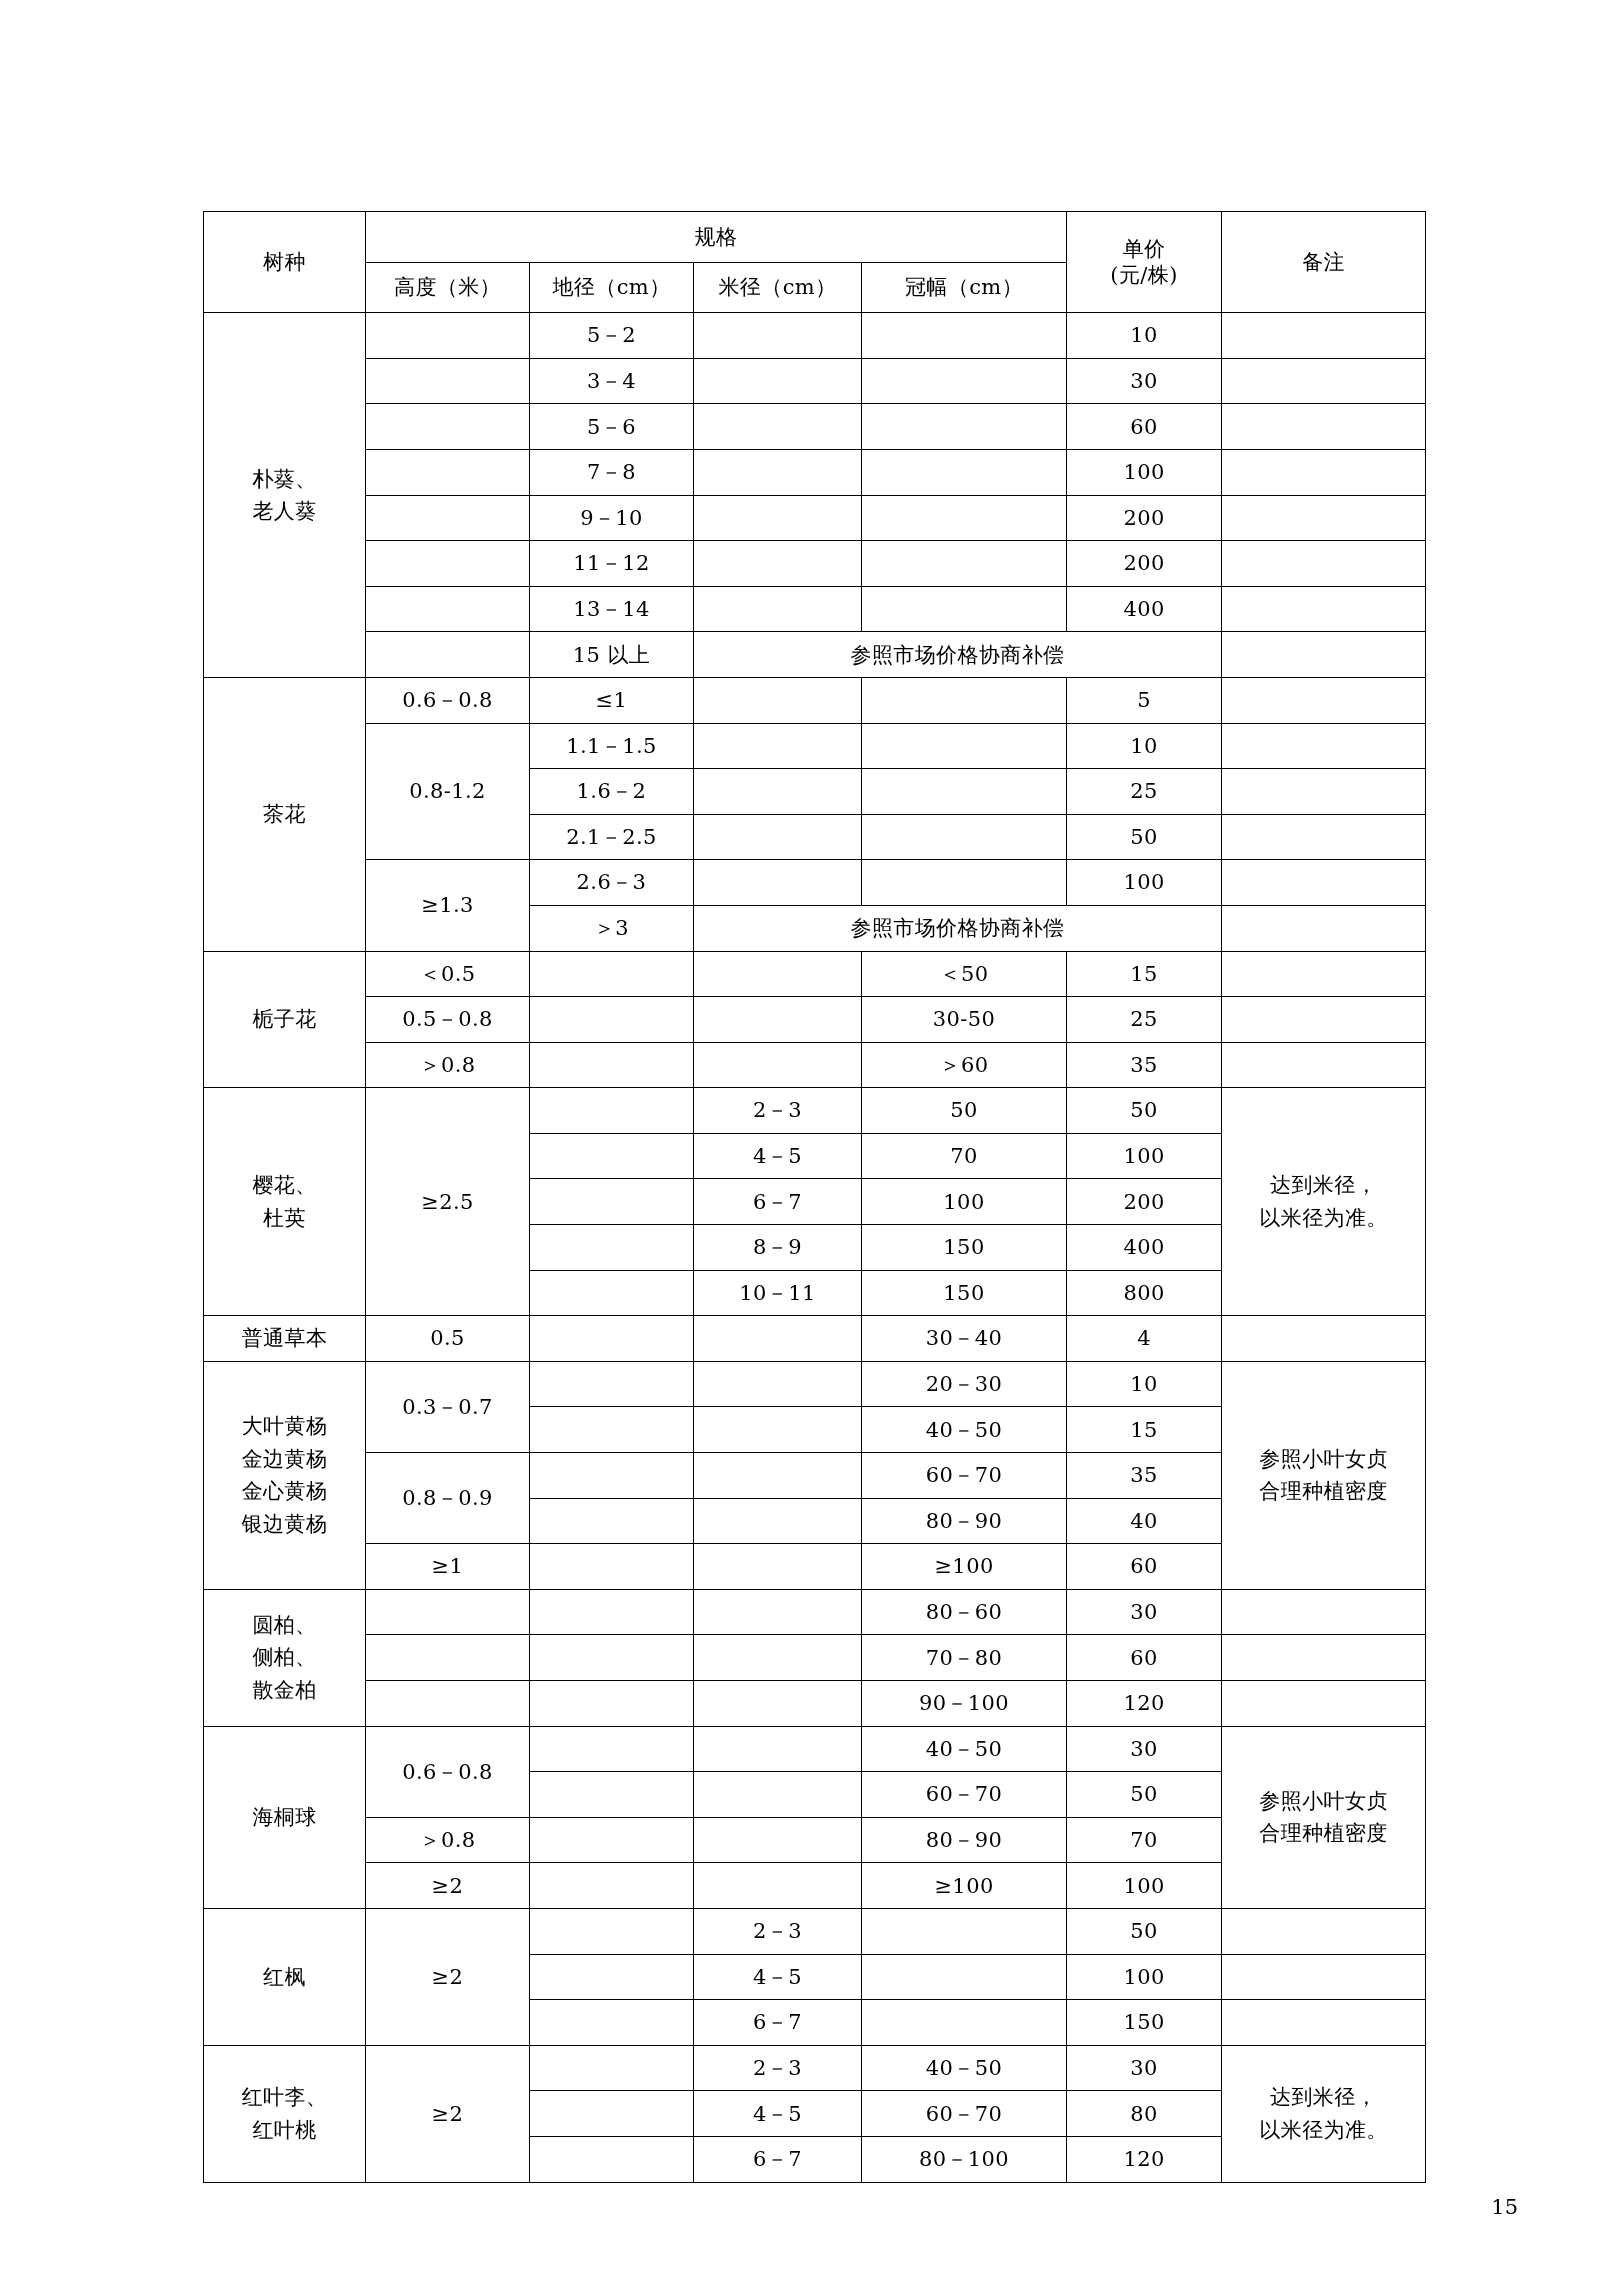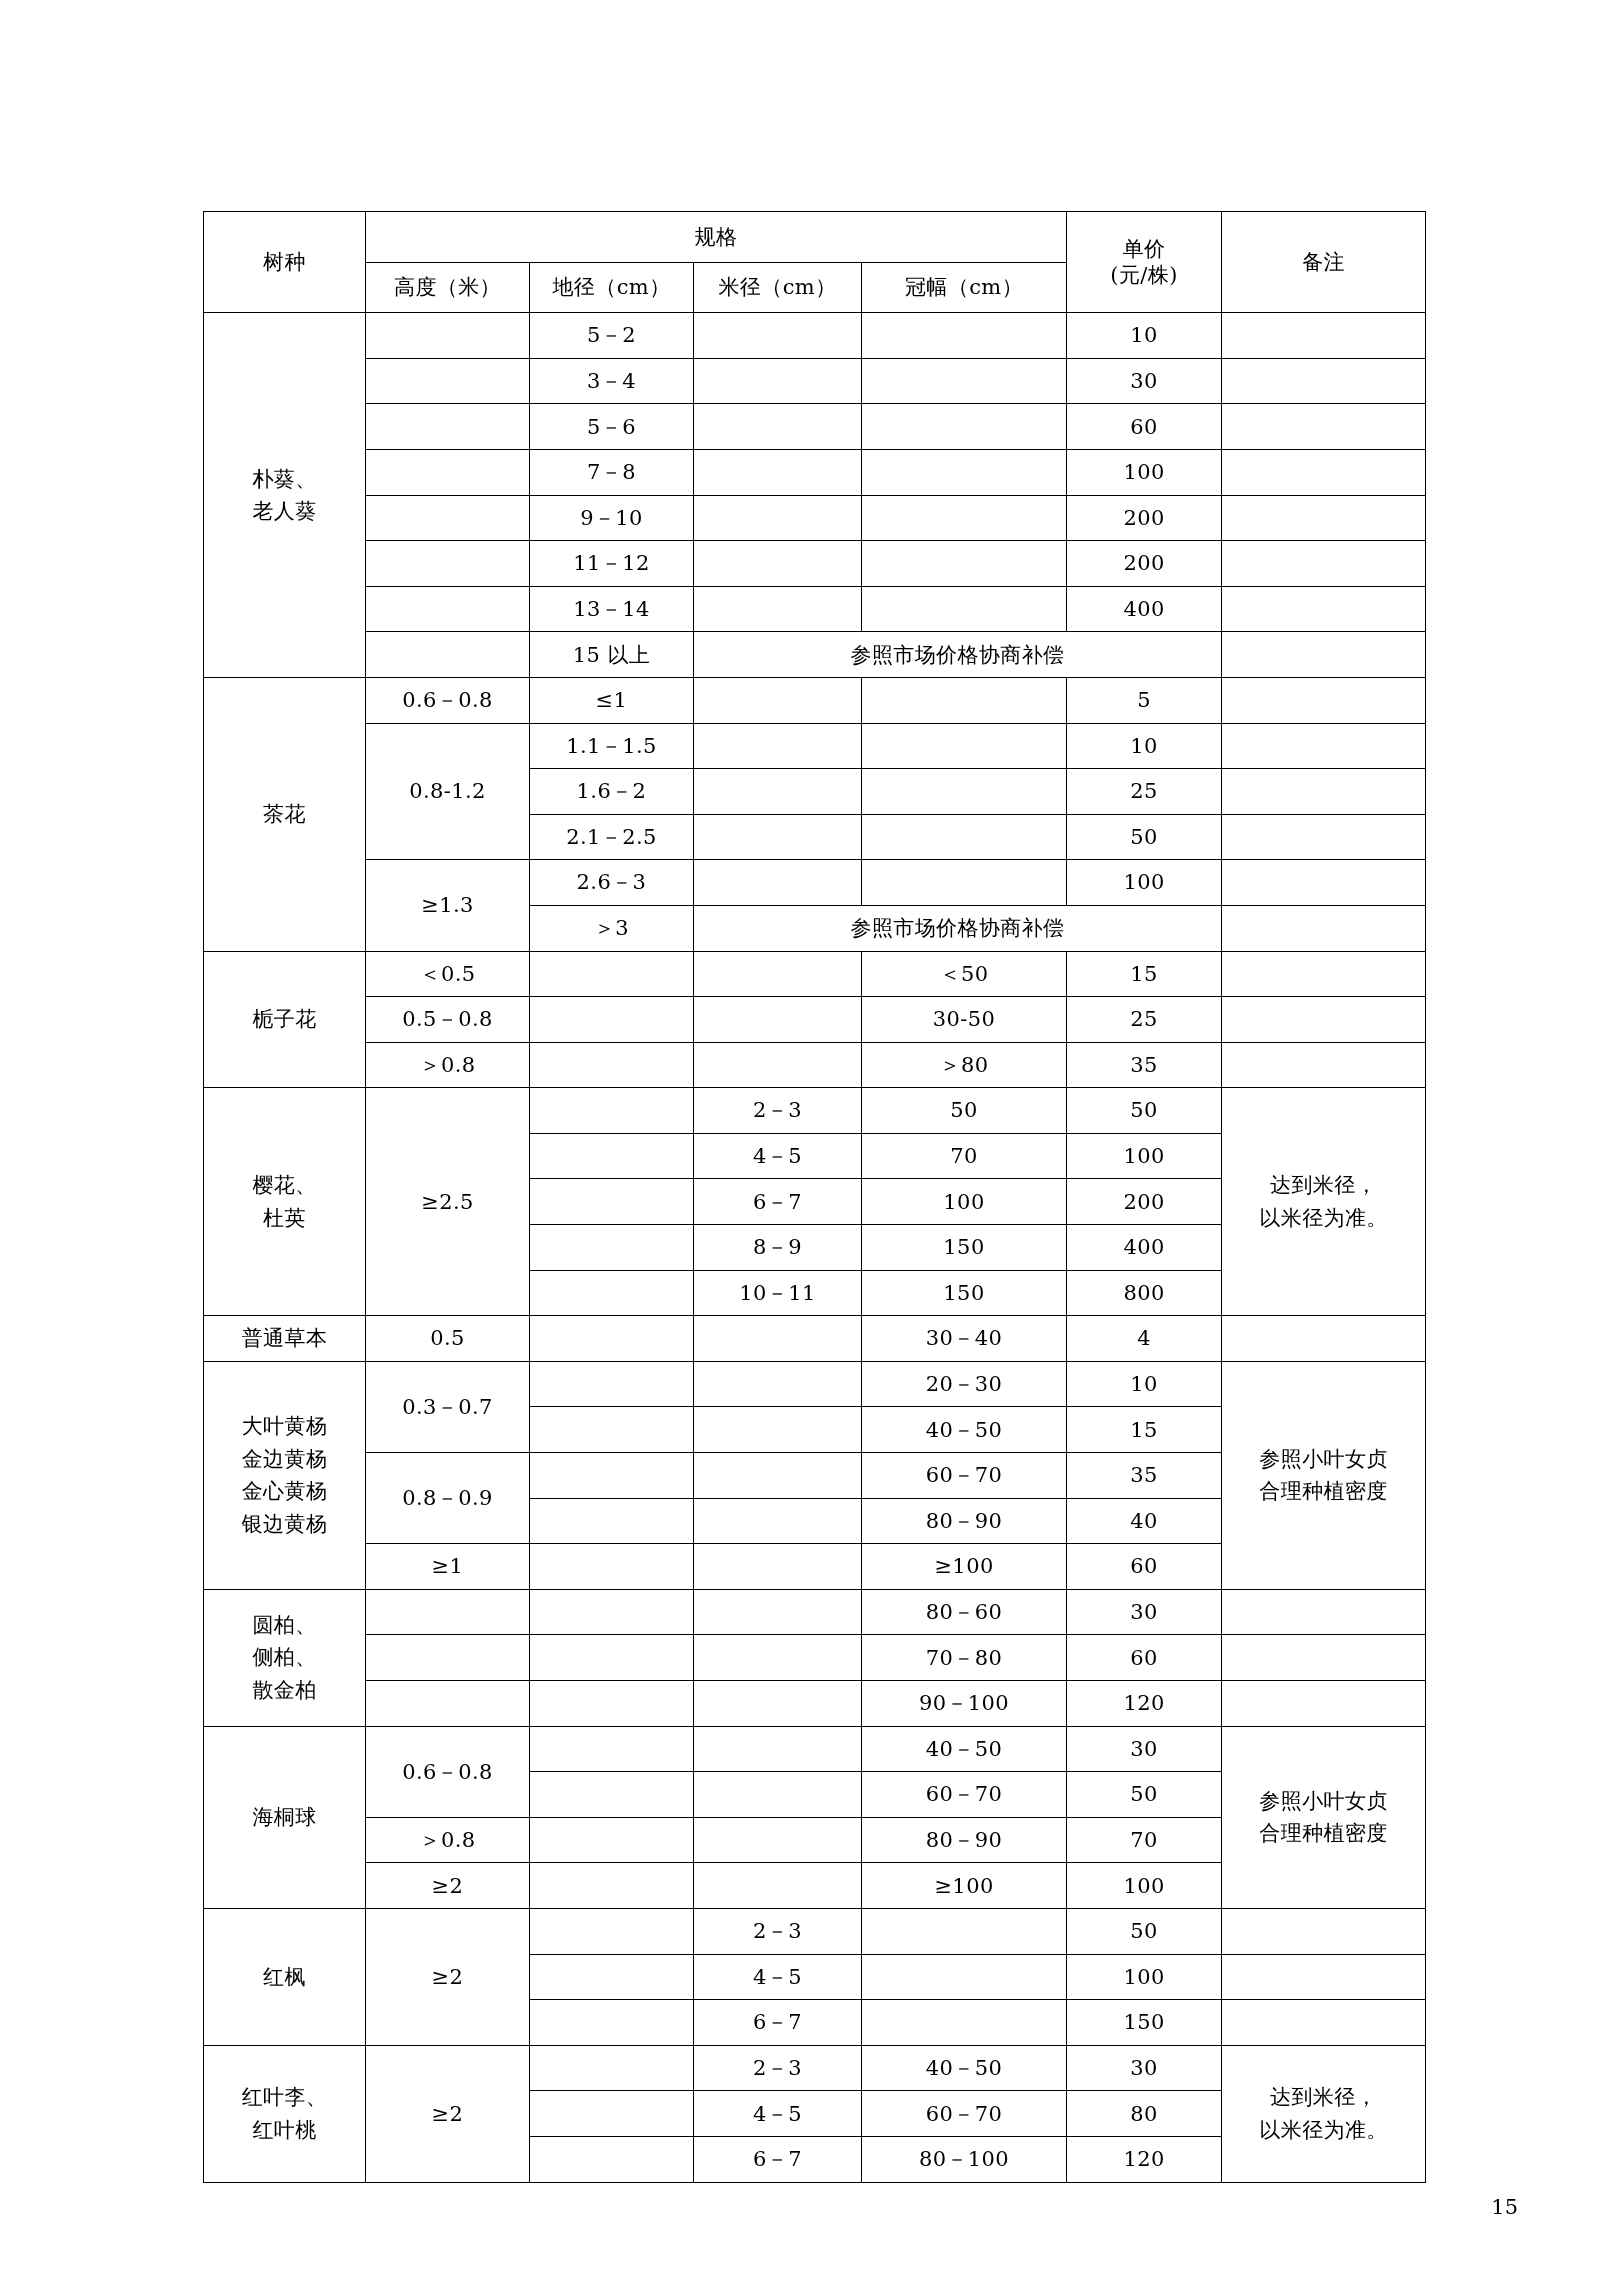--- a/index.html
+++ b/index.html
@@ -222,21 +222,21 @@
             <td></td>
             <td></td>
             <td>30-50</td>
             <td>25</td>
             <td class="remark-cell multi-line"></td>
           </tr>
           <tr class="data-row">
             <td>＞0.8</td>
             <td></td>
             <td></td>
-            <td>＞80</td>
+            <td>＞60</td>
             <td>35</td>
             <td class="remark-cell multi-line"></td>
           </tr>
           <tr class="data-row">
             <td rowspan="5" class="species-cell multi-line">樱花、
 杜英</td>
             <td rowspan="5">≥2.5</td>
             <td></td>
             <td>2－3</td>
             <td>50</td>

